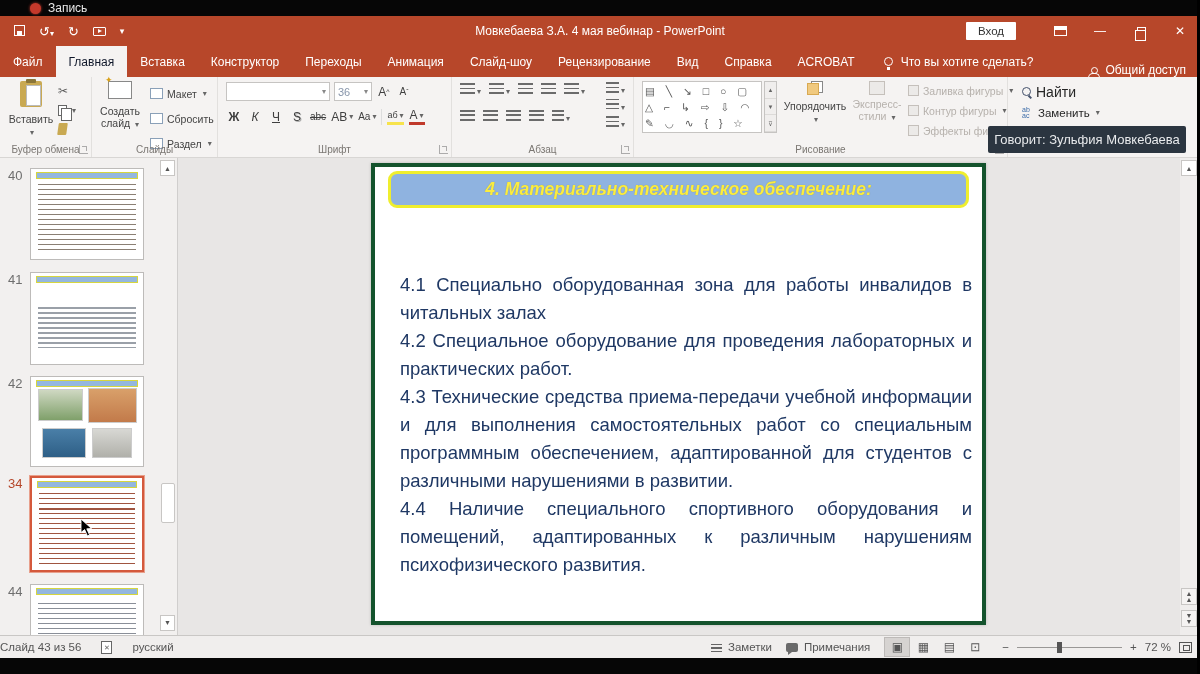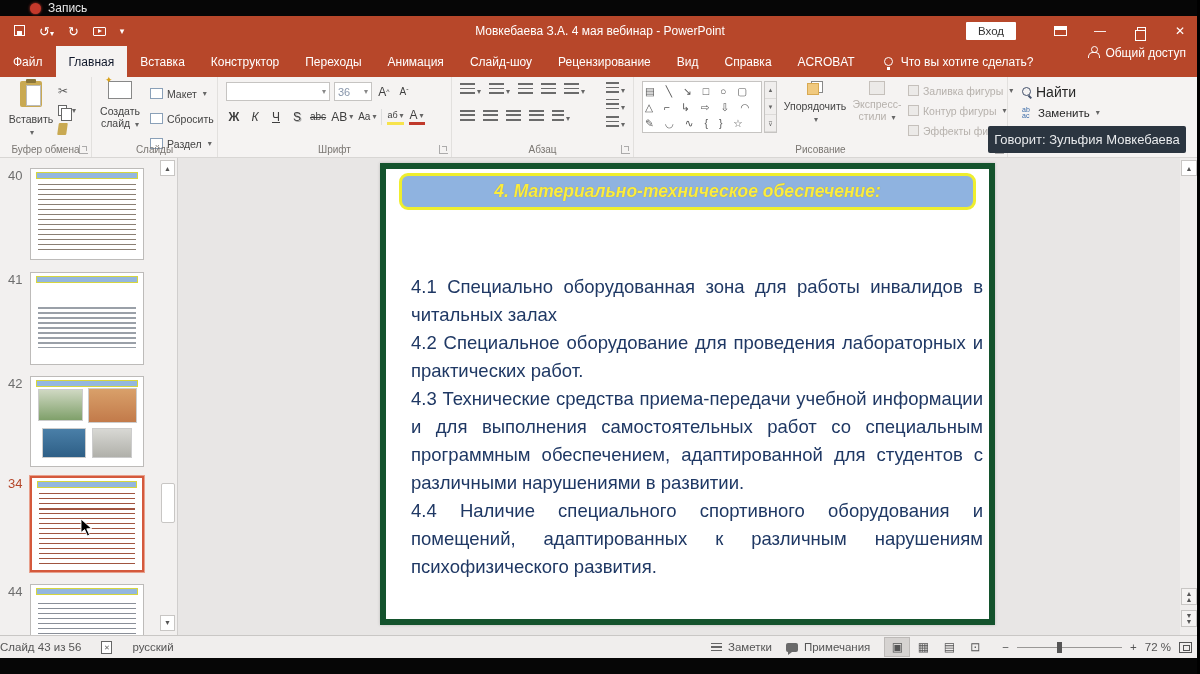--- a/index.html
+++ b/index.html
@@ -32,21 +32,21 @@
   .restore-ico{display:inline-block;width:9px;height:9px;border:1.2px solid #fff;position:relative;margin-left:2px}
   .restore-ico::before{content:"";position:absolute;left:-3px;top:2px;width:9px;height:9px;border:1.2px solid #fff;background:#B7472A}
 
   
   .tabrow{position:absolute;left:0;top:46px;width:1200px;height:31px;background:#B7472A;display:flex;align-items:stretch;color:#fff;font-size:12px}
   .tab{padding:0 13px;display:flex;align-items:center}
   .tab.active{background:#F5F3F2;color:#0f172a}
   .assist{display:flex;align-items:center;gap:8px;margin-left:16px}
   .bulb{display:inline-block;width:9px;height:9px;border:1.4px solid #fff;border-radius:50%;position:relative}
   .bulb::after{content:"";position:absolute;left:2px;top:9px;width:3px;height:3px;background:#fff}
-  .share{position:absolute;right:14px;top:0;height:31px;display:flex;align-items:flex-start;gap:7px}
+  .share{position:absolute;right:14px;top:0;height:31px;display:flex;align-items:flex-end;gap:7px}
   .person{display:inline-block;width:10px;height:10px;position:relative}
   .person::before{content:"";position:absolute;left:2.5px;top:0;width:5px;height:5px;border:1.2px solid #fff;border-radius:50%}
   .person::after{content:"";position:absolute;left:0;top:6px;width:10px;height:5px;border:1.2px solid #fff;border-bottom:none;border-radius:5px 5px 0 0}
 
   
   .ribbon{position:absolute;left:0;top:77px;width:1200px;height:81px;background:#F5F3F2;border-bottom:1px solid #D8D6D4;display:flex;font-size:10.5px;color:#444}
   .grp{position:relative;height:100%;border-right:1px solid #E2E0DE;flex-shrink:0}
   .grp-label{position:absolute;bottom:2px;left:0;right:0;text-align:center;color:#7A7672;font-size:10px;white-space:nowrap}
   .launcher{position:absolute;bottom:3px;right:3px;width:9px;height:9px;border-left:1px solid #9a9a9a;border-bottom:1px solid #9a9a9a;opacity:.8}
   .launcher::after{content:"";position:absolute;right:1px;top:1px;width:4px;height:4px;border-right:1.2px solid #9a9a9a;border-top:1.2px solid #9a9a9a}
@@ -94,21 +94,21 @@
   .thumb.sel{border:2px solid #D4593C;outline:1px solid #E8A08C}
   .thead{position:absolute;left:5px;right:5px;top:3px;height:7px;background:#94B7DE;border:1px solid #D6D63E}
   .tlines{position:absolute;left:7px;right:7px;background:repeating-linear-gradient(to bottom,var(--lc,#8a8f98) 0 1.5px,transparent 1.5px 5px)}
   .photo{position:absolute;border:1px solid #ccc}
   .cursor-svg{position:absolute;left:48px;top:40px;z-index:5}
   .tsb-up{position:absolute;right:2px;top:2px;width:15px;height:16px;background:#fff;border:1px solid #C8C6C4;font-size:7px;color:#555;text-align:center;line-height:15px}
   .tsb-thumb{position:absolute;right:2px;top:325px;width:14px;height:40px;background:#fff;border:1px solid #C8C6C4;border-radius:2px}
   .tsb-down{position:absolute;right:2px;bottom:4px;width:15px;height:16px;background:#fff;border:1px solid #C8C6C4;font-size:7px;color:#555;text-align:center;line-height:14px}
 
   .canvas{position:absolute;left:178px;top:0;width:1022px;height:477px}
-  .slide{position:absolute;left:202px;top:5px;width:615px;height:462px;background:#fff;border:6px solid #14532d;box-shadow:0 0 3px rgba(0,0,0,.18)}
+  .slide{position:absolute;left:193px;top:5px;width:615px;height:462px;background:#fff;border:4px solid #14532d;box-shadow:0 0 3px rgba(0,0,0,.18)}
   .slide-title{position:absolute;left:13px;top:4px;right:13px;height:37px;background:#8FB3E0;border:3px solid #EFEE2E;border-radius:9px;display:flex;align-items:center;justify-content:center;color:#FBEC3F;font-size:17.5px;font-weight:bold;font-style:italic;text-shadow:0 0 1px rgba(90,90,0,.4)}
   .slide-body{position:absolute;left:25px;top:104px;width:572px;color:#1F3864;font-size:18.5px;line-height:28px}
   .slide-body p{text-align:justify}
   .csb{position:absolute;right:2px;top:0;width:18px;height:477px;background:#EFEDEC}
   .csb-up{position:absolute;left:1px;top:2px;width:16px;height:16px;background:#fff;border:1px solid #C8C6C4;font-size:7px;color:#555;text-align:center;line-height:15px}
   .csb-btn{position:absolute;left:1px;width:16px;height:17px;background:#F5F3F2;border:1px solid #C8C6C4;color:#555;font-size:7px;line-height:6px;text-align:center;padding-top:2px}
 
   
   .statusbar{position:absolute;left:0;top:635px;width:1200px;height:23px;background:#F0EEED;border-top:1px solid #C9C7C5;display:flex;align-items:center;font-size:11.5px;color:#555}
   .sb-left{display:flex;align-items:center;gap:20px;margin-left:0}
@@ -413,21 +413,21 @@
     </div>
   </div>
 
   <div class="statusbar">
     <div class="sb-left">
       <span>Слайд 43 из 56</span>
       <span class="proof-ico">✕</span>
       <span>русский</span>
     </div>
     <div class="sb-right">
-      <span style="display:flex;align-items:center;gap:6px">
+      <span style="display:flex;align-items:flex-end;gap:6px">
           <span class="notes-ico"></span>
           <span>Заметки</span>
         </span>
       <span style="display:flex;align-items:center;gap:6px">
           <span class="comm-ico"></span>
           <span>Примечания</span>
         </span>
       <span class="views">
         <span class="vbtn active">▣</span>
         <span class="vbtn">▦</span>

